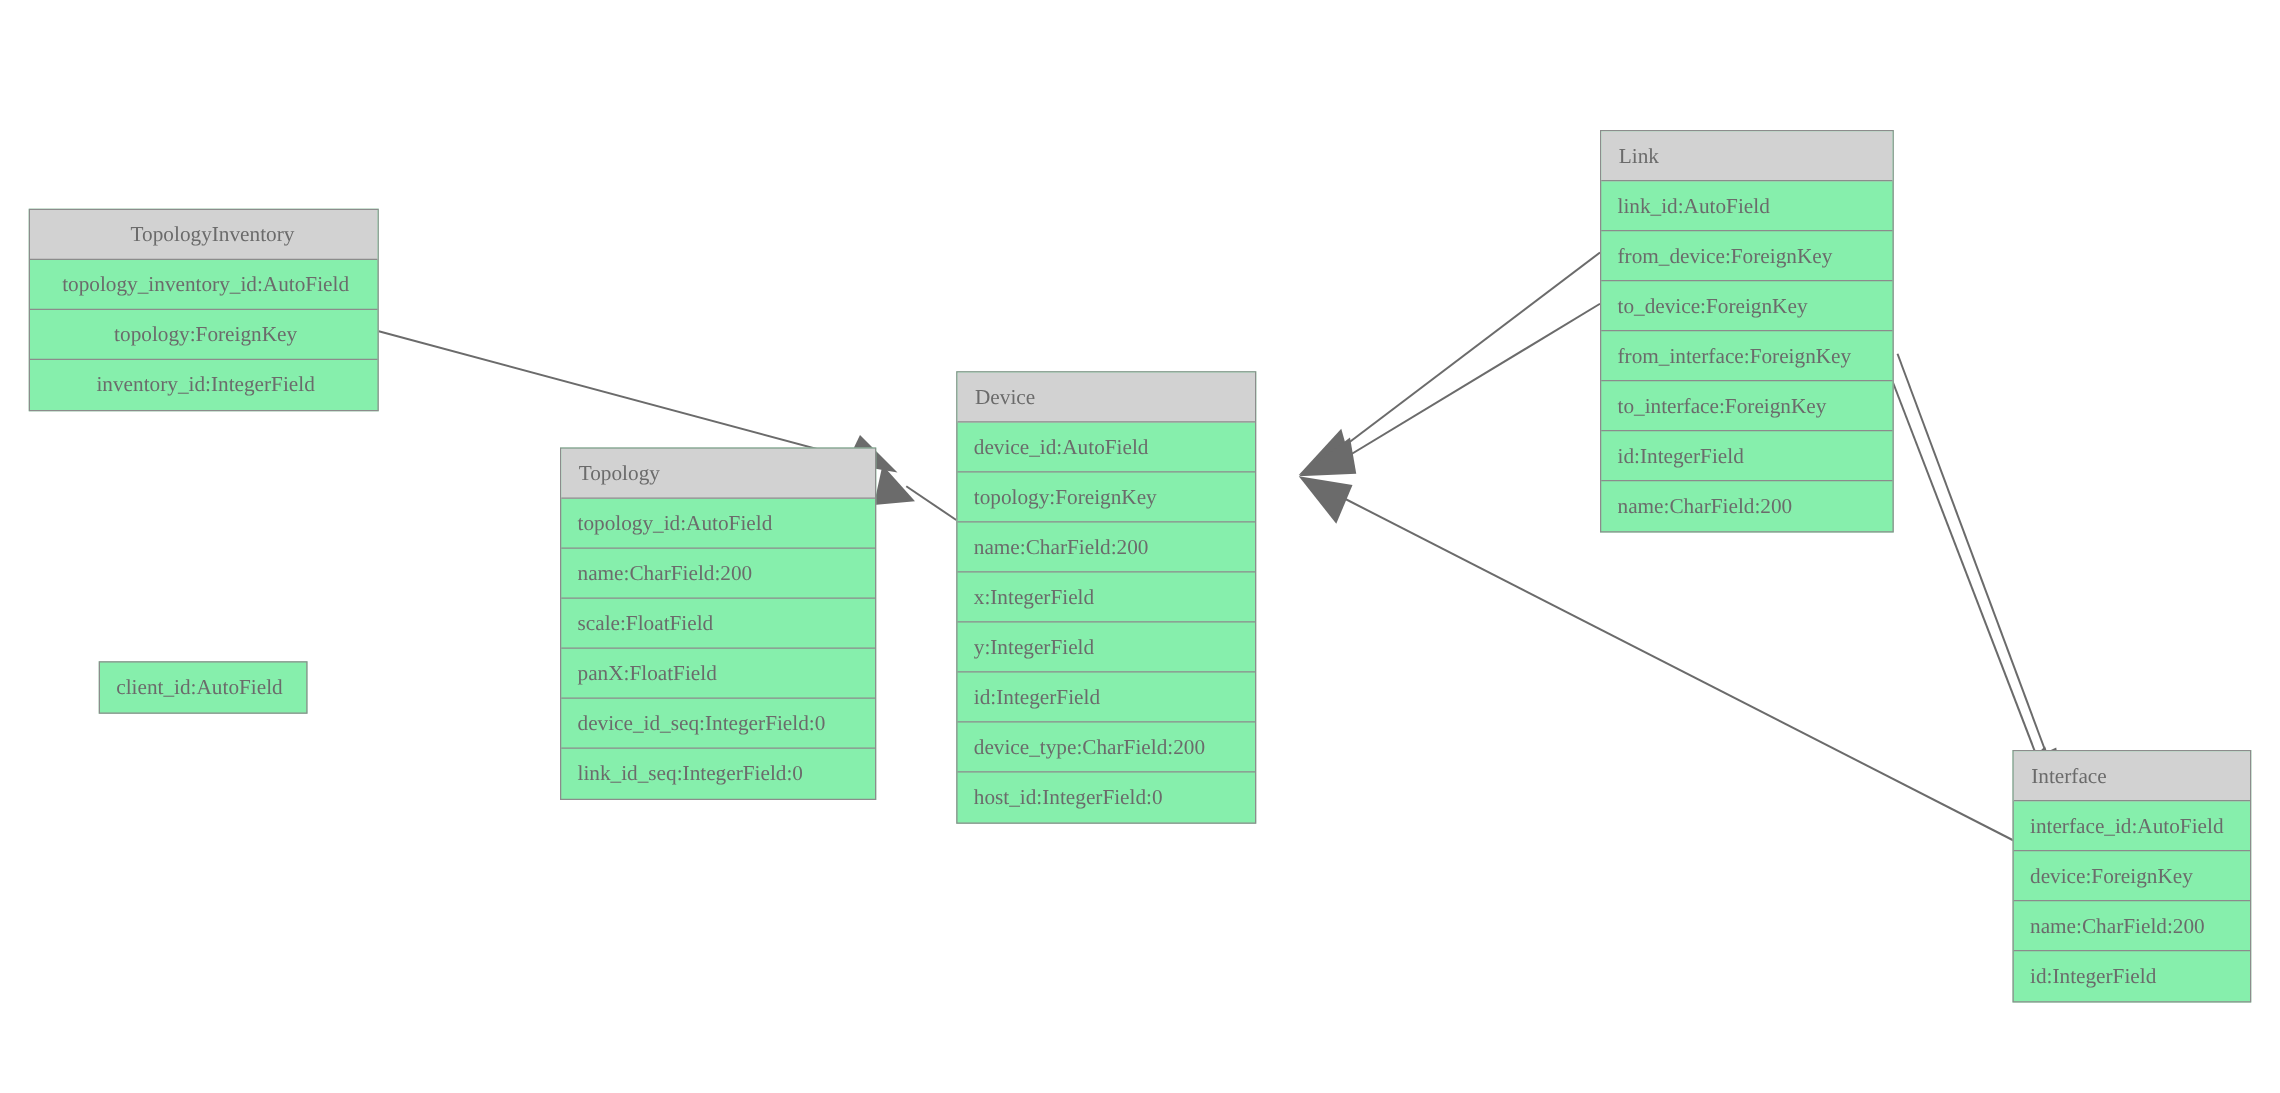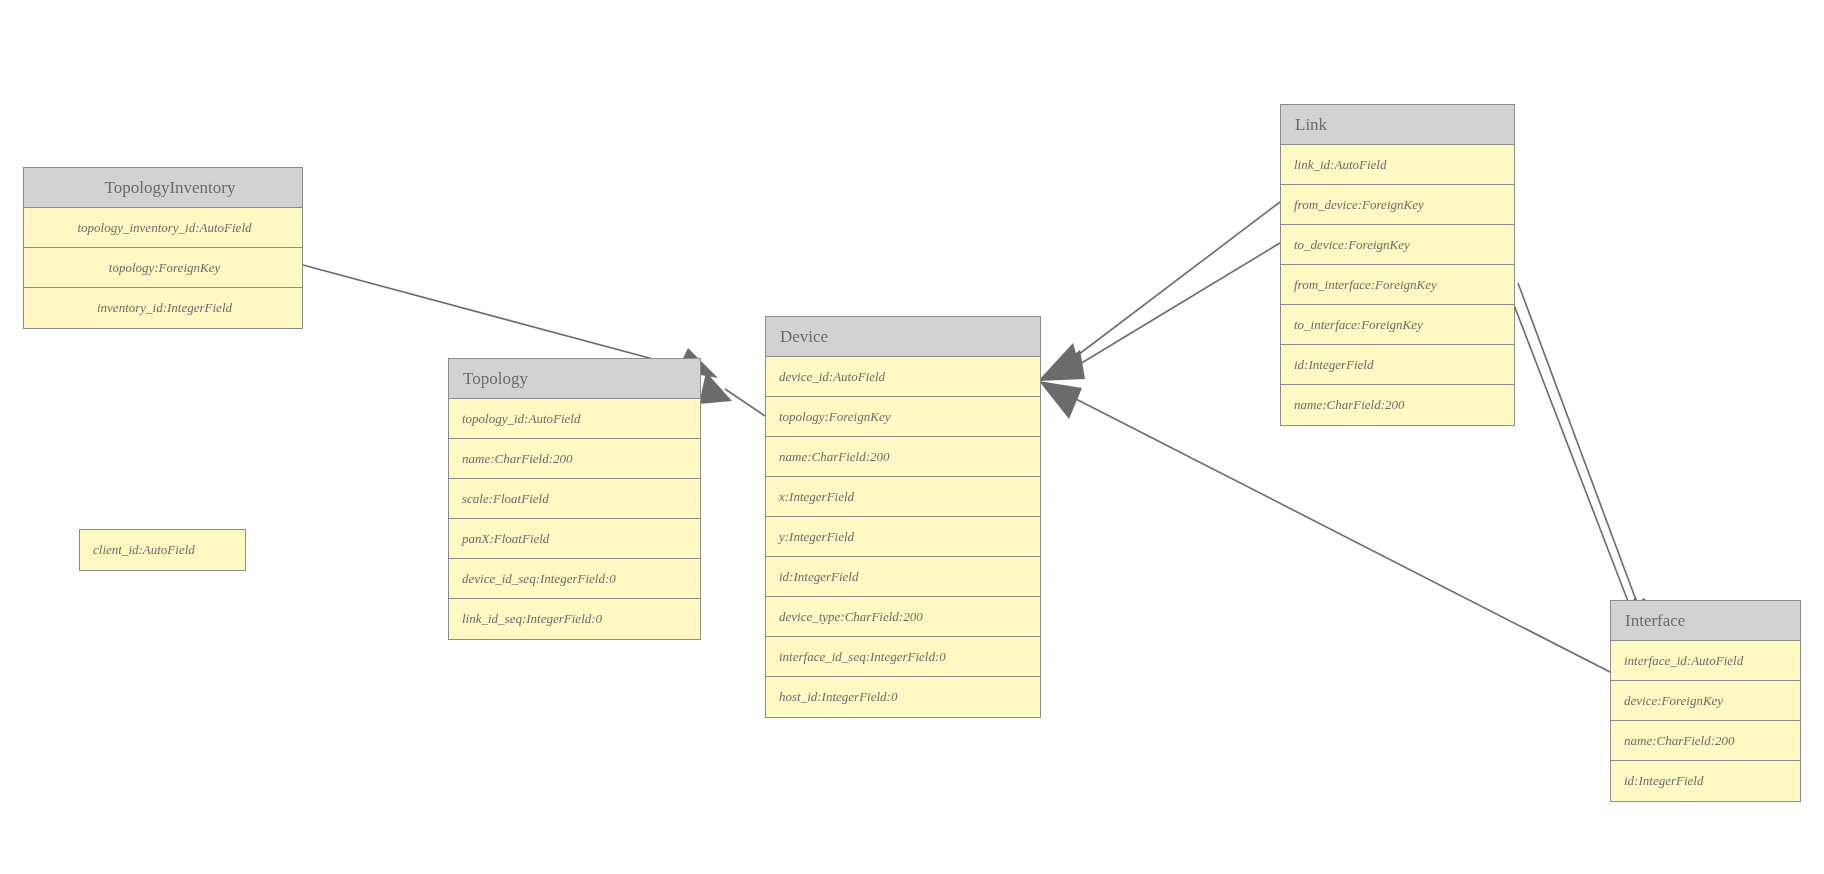--- a/index.html
+++ b/index.html
@@ -19,21 +19,21 @@
     position: absolute;
     left: 0; top: 0;
     width: 1824px;
     height: 874px;
     pointer-events: none;
   }
   .entity {
     position: absolute;
     box-sizing: border-box;
     border: 1px solid #8c8c8c;
-    background: #fef9c3;
+    background: #86efac;
     z-index: 5;
   }
   .entity-header {
     box-sizing: border-box;
     background: #d2d2d2;
     border-bottom: 1px solid #8c8c8c;
     color: #6b6b6b;
     font-size: 17px;
     line-height: 40px;
     height: 40px;
@@ -43,25 +43,24 @@
   }
   .entity-fields {
     display: block;
   }
   .field-row {
     box-sizing: border-box;
     height: 40px;
     line-height: 40px;
     padding: 0 10px 0 13px;
     color: #6b6b6b;
-    font-size: 13px;
+    font-size: 17px;
     border-bottom: 1px solid #8c8c8c;
     white-space: nowrap;
     overflow: hidden;
-    font-style: italic;
   }
   .field-row:last-child {
     border-bottom: none;
   }
 </style>
 </head>
 <body>
 
 <div id="canvas">
 
@@ -122,31 +121,30 @@
         <div class="entity-header">Topology</div>
         <div class="entity-fields">
           <div class="field-row">topology_id:AutoField</div>
           <div class="field-row">name:CharField:200</div>
           <div class="field-row">scale:FloatField</div>
           <div class="field-row">panX:FloatField</div>
           <div class="field-row">device_id_seq:IntegerField:0</div>
           <div class="field-row">link_id_seq:IntegerField:0</div>
         </div>
       </div>
-      <div class="entity" style="left: 765px; top: 316px; width: 276px;">
+      <div class="entity" style="left: 765px; top: 297px; width: 240px;">
         <div class="entity-header">Device</div>
         <div class="entity-fields">
           <div class="field-row">device_id:AutoField</div>
           <div class="field-row">topology:ForeignKey</div>
           <div class="field-row">name:CharField:200</div>
           <div class="field-row">x:IntegerField</div>
           <div class="field-row">y:IntegerField</div>
           <div class="field-row">id:IntegerField</div>
           <div class="field-row">device_type:CharField:200</div>
-          <div class="field-row">interface_id_seq:IntegerField:0</div>
           <div class="field-row">host_id:IntegerField:0</div>
         </div>
       </div>
       <div class="entity" style="left: 1280px; top: 104px; width: 235px;">
         <div class="entity-header">Link</div>
         <div class="entity-fields">
           <div class="field-row">link_id:AutoField</div>
           <div class="field-row">from_device:ForeignKey</div>
           <div class="field-row">to_device:ForeignKey</div>
           <div class="field-row">from_interface:ForeignKey</div>

